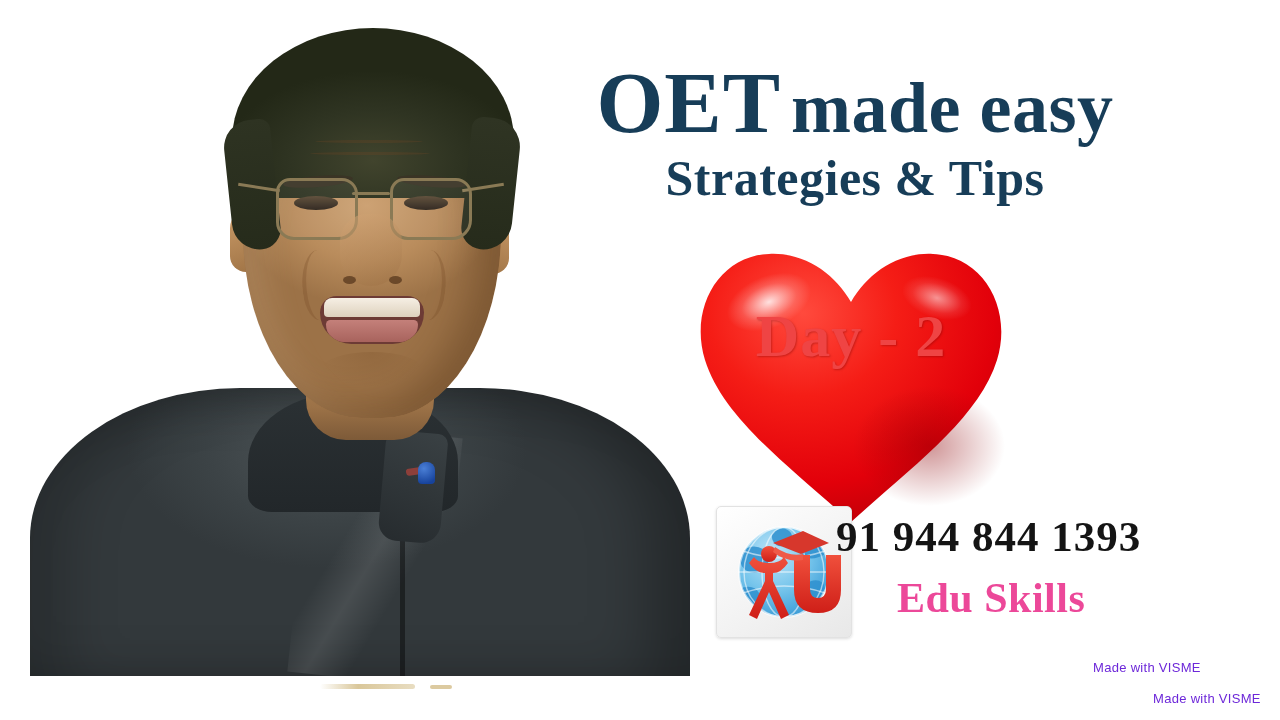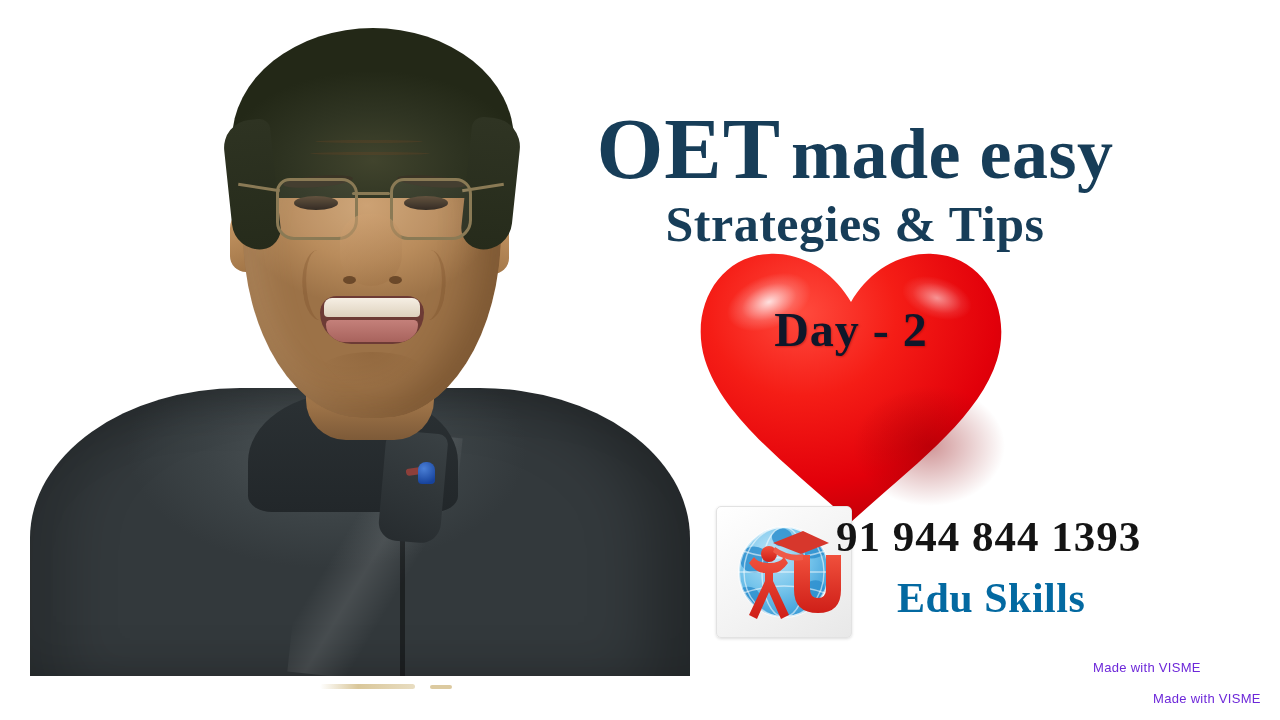--- a/index.html
+++ b/index.html
@@ -351,21 +351,20 @@
     width: 700px;
     text-align: center;
   }
   .title-main {
     font-family: "Liberation Serif", serif;
     font-weight: bold;
     color: #173d58;
     line-height: .96;
     white-space: nowrap;
     letter-spacing: .5px;
-    margin-top: 46px;
   }
   .title-oet {
     font-size: 86px;
     letter-spacing: 1px;
   }
   .title-rest {
     font-size: 72px;
     margin-left: 10px;
   }
   .title-sub {
@@ -389,22 +388,22 @@
   }
   #heart-wrap svg { display: block; }
   .heart-label {
     position: absolute;
     left: 0;
     top: 52px;
     width: 316px;
     text-align: center;
     font-family: "Liberation Serif", serif;
     font-weight: bold;
-    font-size: 48px;
-    color: #0f172a;
+    font-size: 60px;
+    color: #ef4444;
     letter-spacing: 1px;
     text-shadow: 1px 1px 2px rgba(120,0,0,.35);
     white-space: nowrap;
   }
 
   
   #logo-box {
     position: absolute;
     left: 716px;
     top: 506px;
@@ -430,21 +429,21 @@
     letter-spacing: 1px;
     white-space: nowrap;
   }
   #brand-name {
     position: absolute;
     left: 897px;
     top: 574px;
     font-family: "Liberation Serif", serif;
     font-weight: bold;
     font-size: 42px;
-    color: #0369a1;
+    color: #ec4899;
     letter-spacing: .5px;
     white-space: nowrap;
   }
 
   
   .watermark {
     position: absolute;
     font-family: "Liberation Sans", sans-serif;
     font-size: 13px;
     color: #6d28d9;

